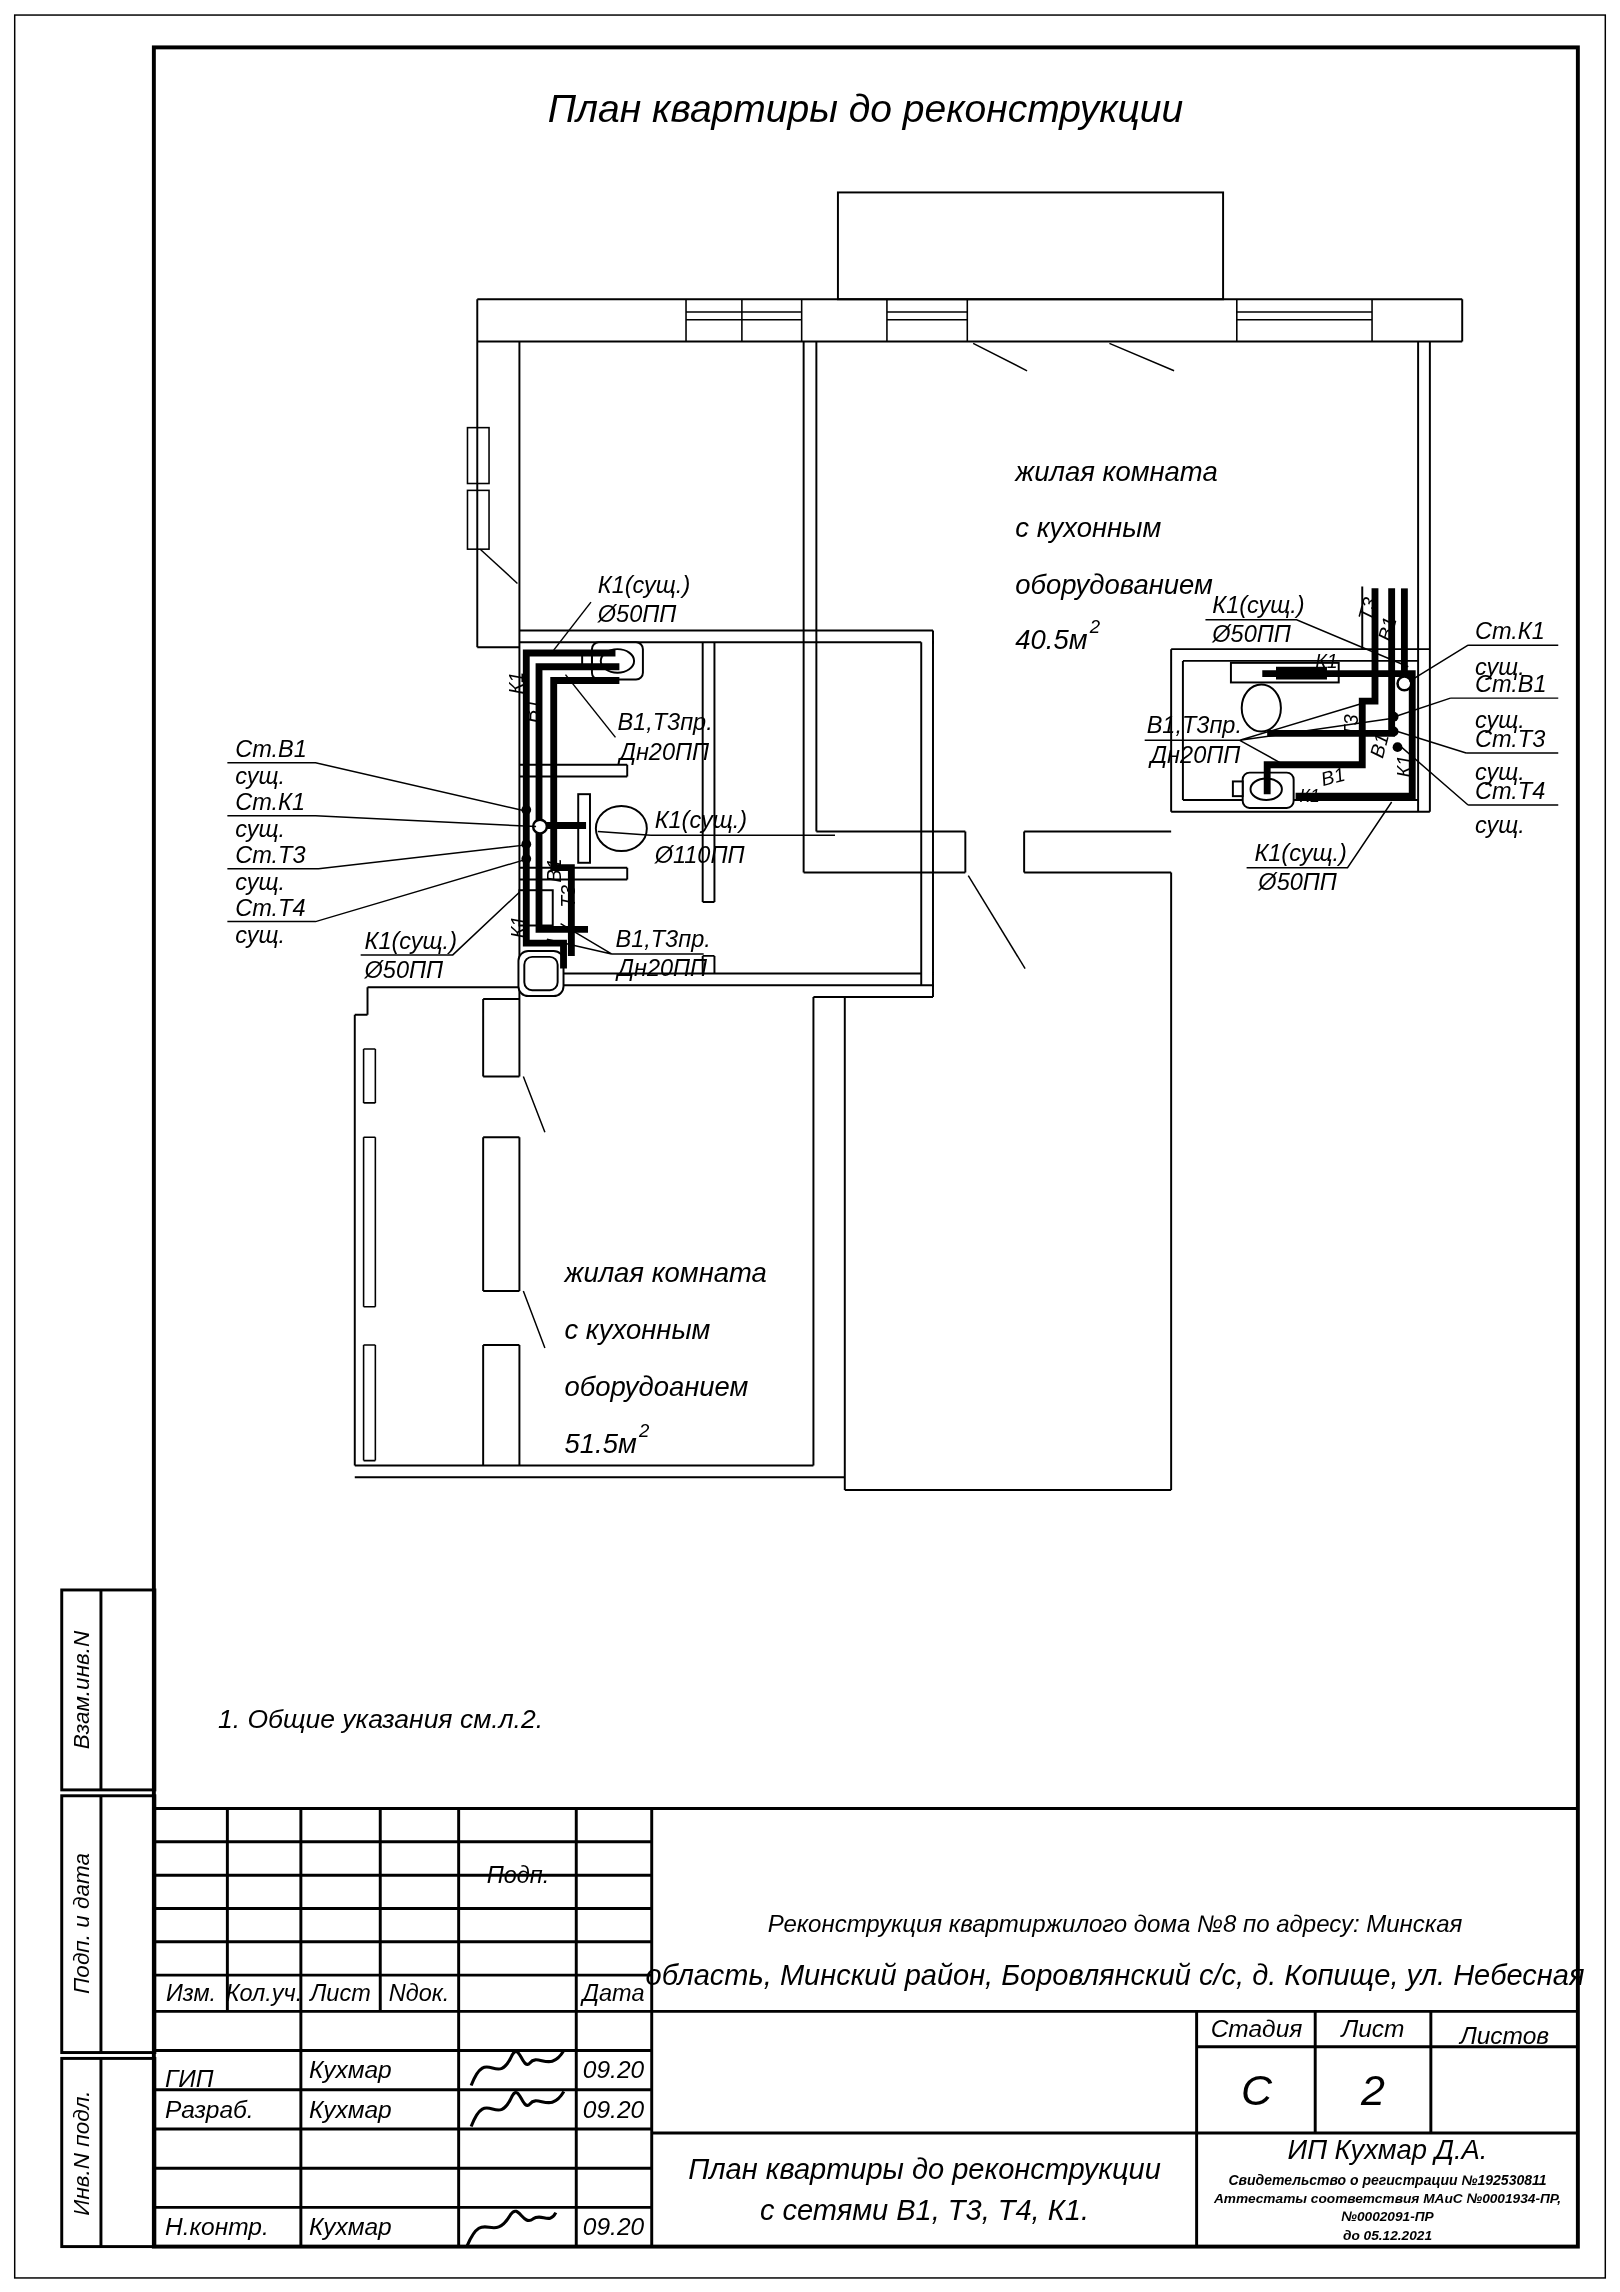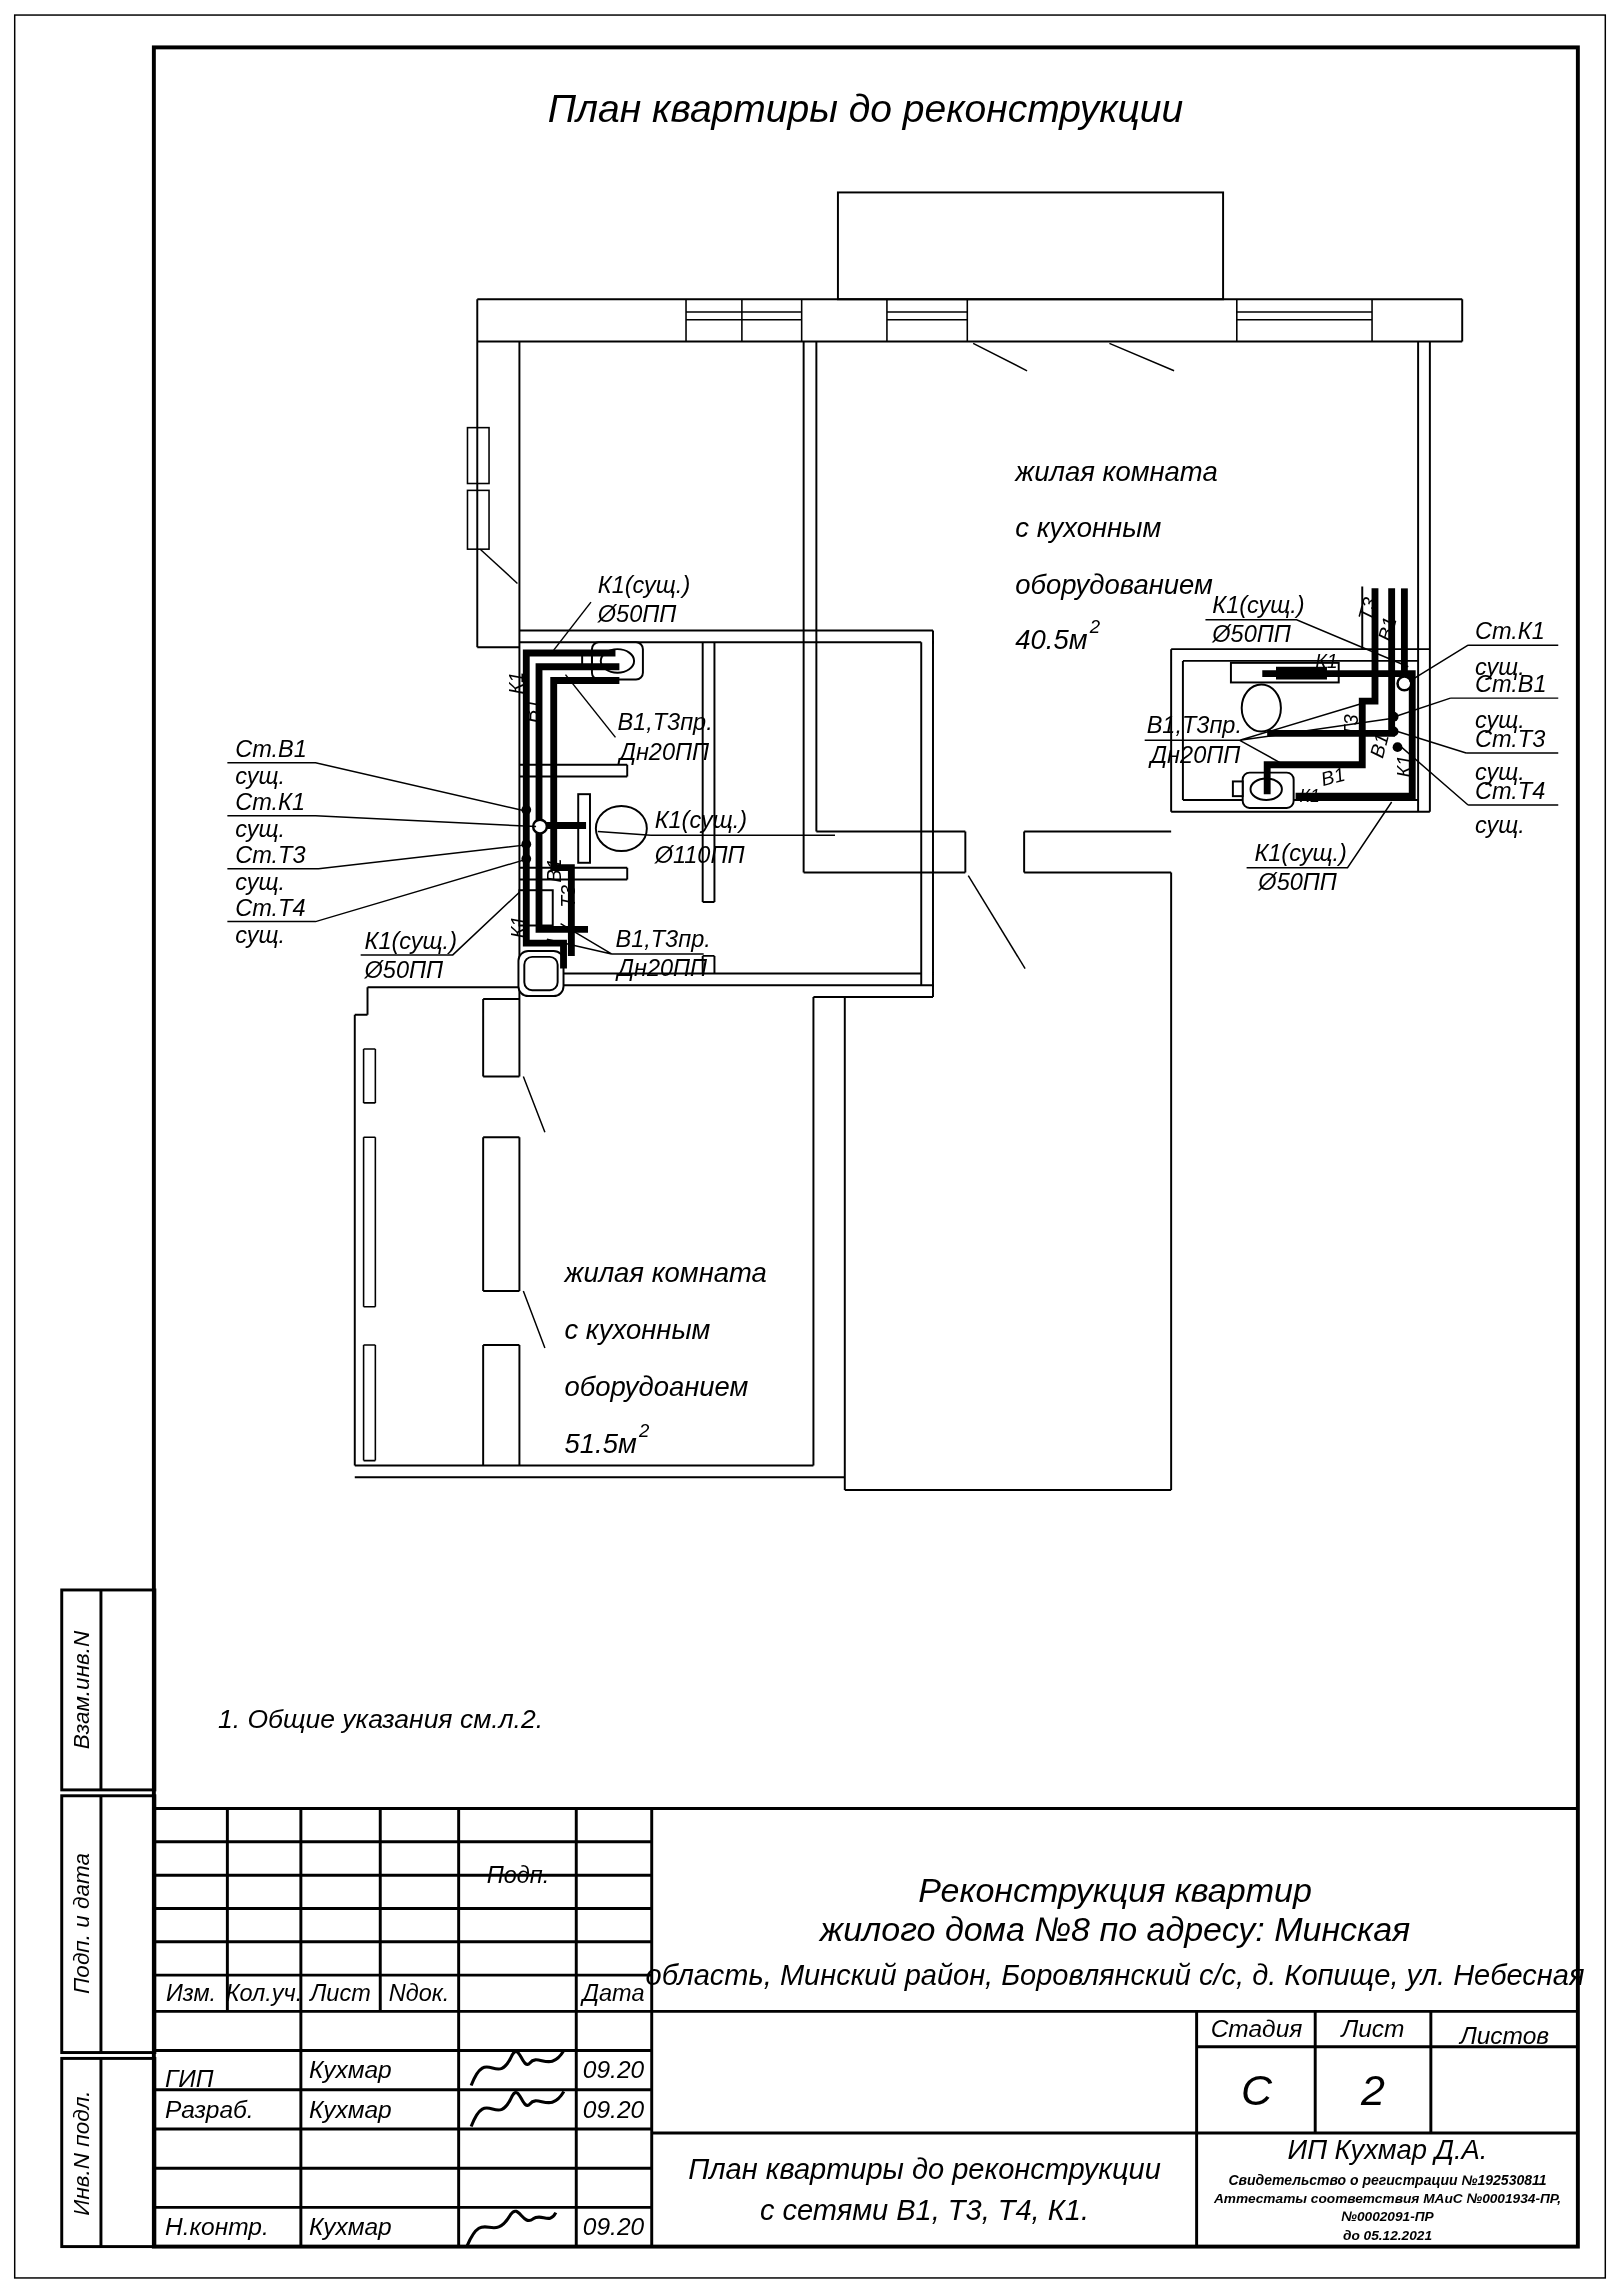--- a/index.html
+++ b/index.html
@@ -251,21 +251,21 @@
   <svg class="sig" style="left:466px; top:2039px;" width="103" height="54" viewBox="0 0 100 50">
     <path d="M5,44 C20,4 30,48 45,14 C52,2 55,30 62,22 C70,12 82,32 95,10" fill="none" stroke="#000" stroke-width="3"></path>
   </svg>
   <svg class="sig" style="left:466px; top:2080px;" width="103" height="54" viewBox="0 0 100 50">
     <path d="M5,44 C20,4 30,48 45,14 C52,2 55,30 62,22 C70,12 82,32 95,10" fill="none" stroke="#000" stroke-width="3"></path>
   </svg>
   <svg class="sig" style="left:459px; top:2197px;" width="103" height="54" viewBox="0 0 100 50">
     <path d="M8,46 C24,8 32,46 50,16 C58,4 62,28 72,20 C80,14 88,26 94,14" fill="none" stroke="#000" stroke-width="3"></path>
   </svg>
 
-  <div style="position:absolute; left:652px; top:1898px; width:926px; height:51px; display:flex; align-items:center; justify-content:flex-end; padding:0 21.6px; box-sizing:border-box; font-style:italic; font-size:34px;flex-direction:column;">
+  <div style="position:absolute; left:652px; top:1898px; width:926px; height:51px; display:flex; align-items:center; justify-content:center; padding:0 21.6px; box-sizing:border-box; font-style:italic; font-size:24px;">
     <span>Реконструкция квартир</span>
     <span>жилого дома №8 по адресу: Минская</span>
   </div>
   <div class="t" style="left:652px; top:1950px; width:926px; height:51px; font-size:29px;text-align:center;">область, Минский район, Боровлянский с/с, д. Копище, ул. Небесная</div>
 
   <div class="t" style="left:1197px; top:2011px; width:119px; height:35px; font-size:24.5px;">Стадия</div>
   <div class="t" style="left:1315px; top:2011px; width:116px; height:35px; font-size:24.5px;">Лист</div>
   <div class="t" style="left:1431px; top:2011px; width:147px; height:49px; font-size:24.5px;">Листов</div>
   <div class="t" style="left:1197px; top:2047px; width:119px; height:86px; font-size:43px;">С</div>
   <div class="t" style="left:1315px; top:2047px; width:116px; height:86px; font-size:43px;">2</div>

